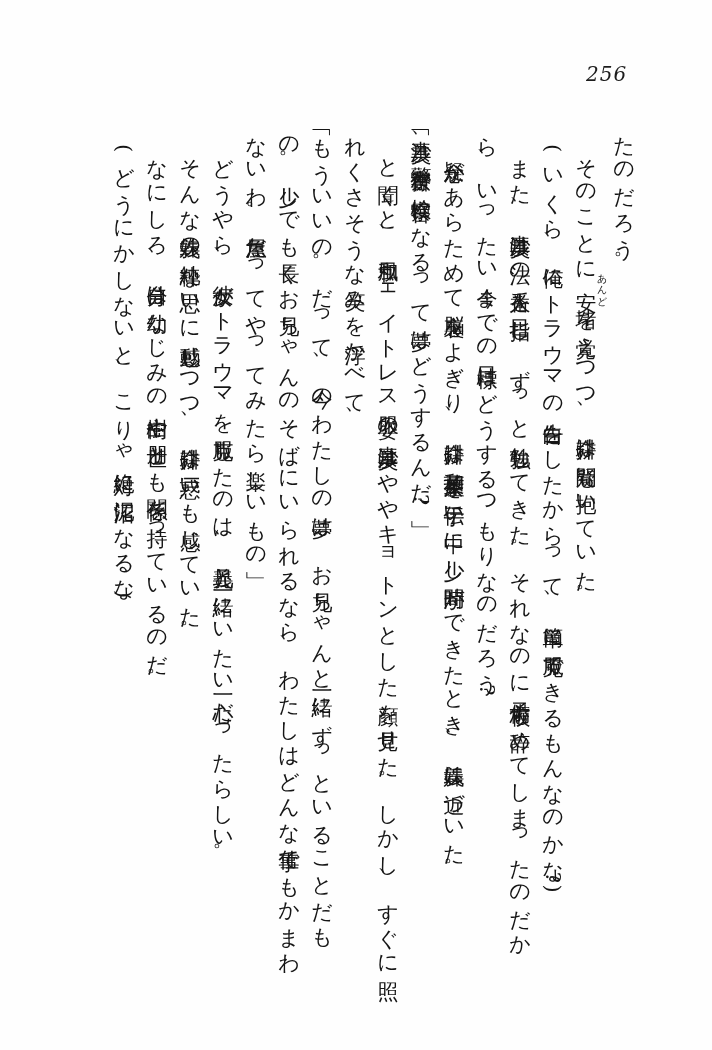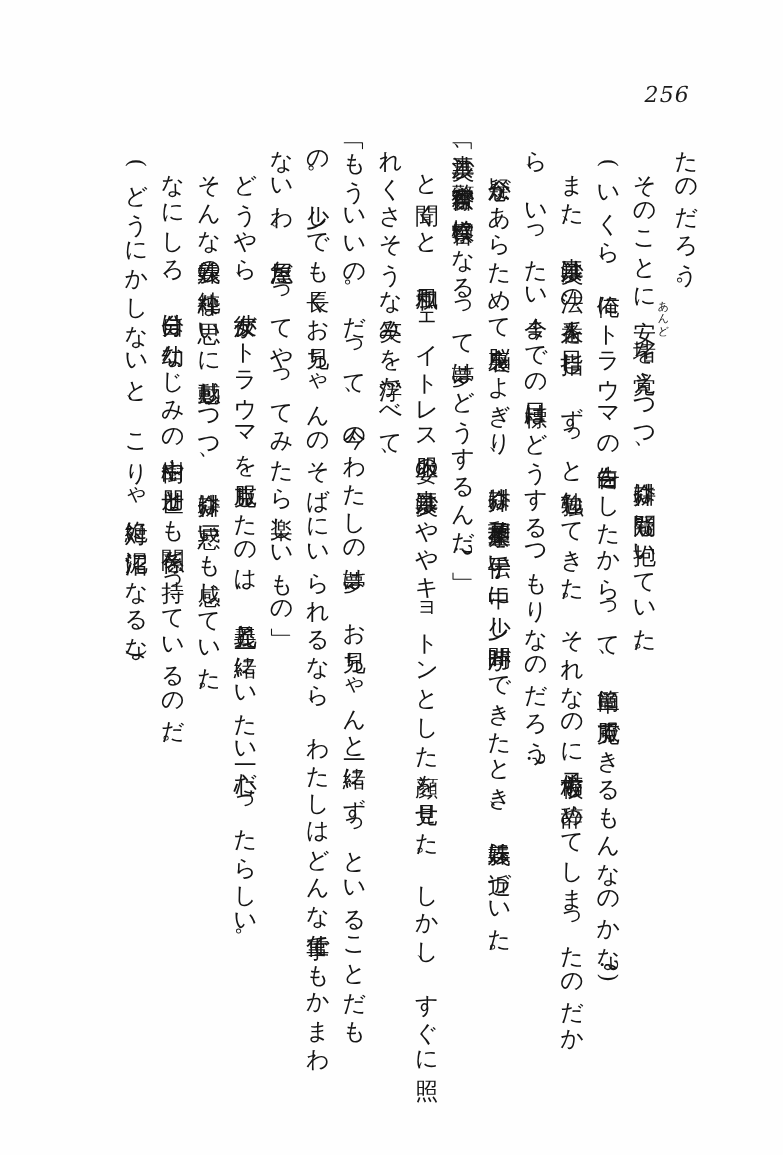--- a/index.html
+++ b/index.html
@@ -16,21 +16,20 @@
   }
   .page-number {
     position: absolute;
     top: 62px;
     left: 586px;
     font-family: "DejaVu Serif", "Liberation Serif", serif;
     font-style: italic;
     font-size: 20px;
     color: #1c1c1c;
     letter-spacing: 1px;
-    margin-top: 12px;
   }
   .text-block {
     position: absolute;
     top: 122px;
     right: 72px;
     height: 856px;
     writing-mode: vertical-rl;
     -webkit-writing-mode: vertical-rl;
     font-family: "DejaVu Serif", "Liberation Serif", serif;
     font-size: 21px;

